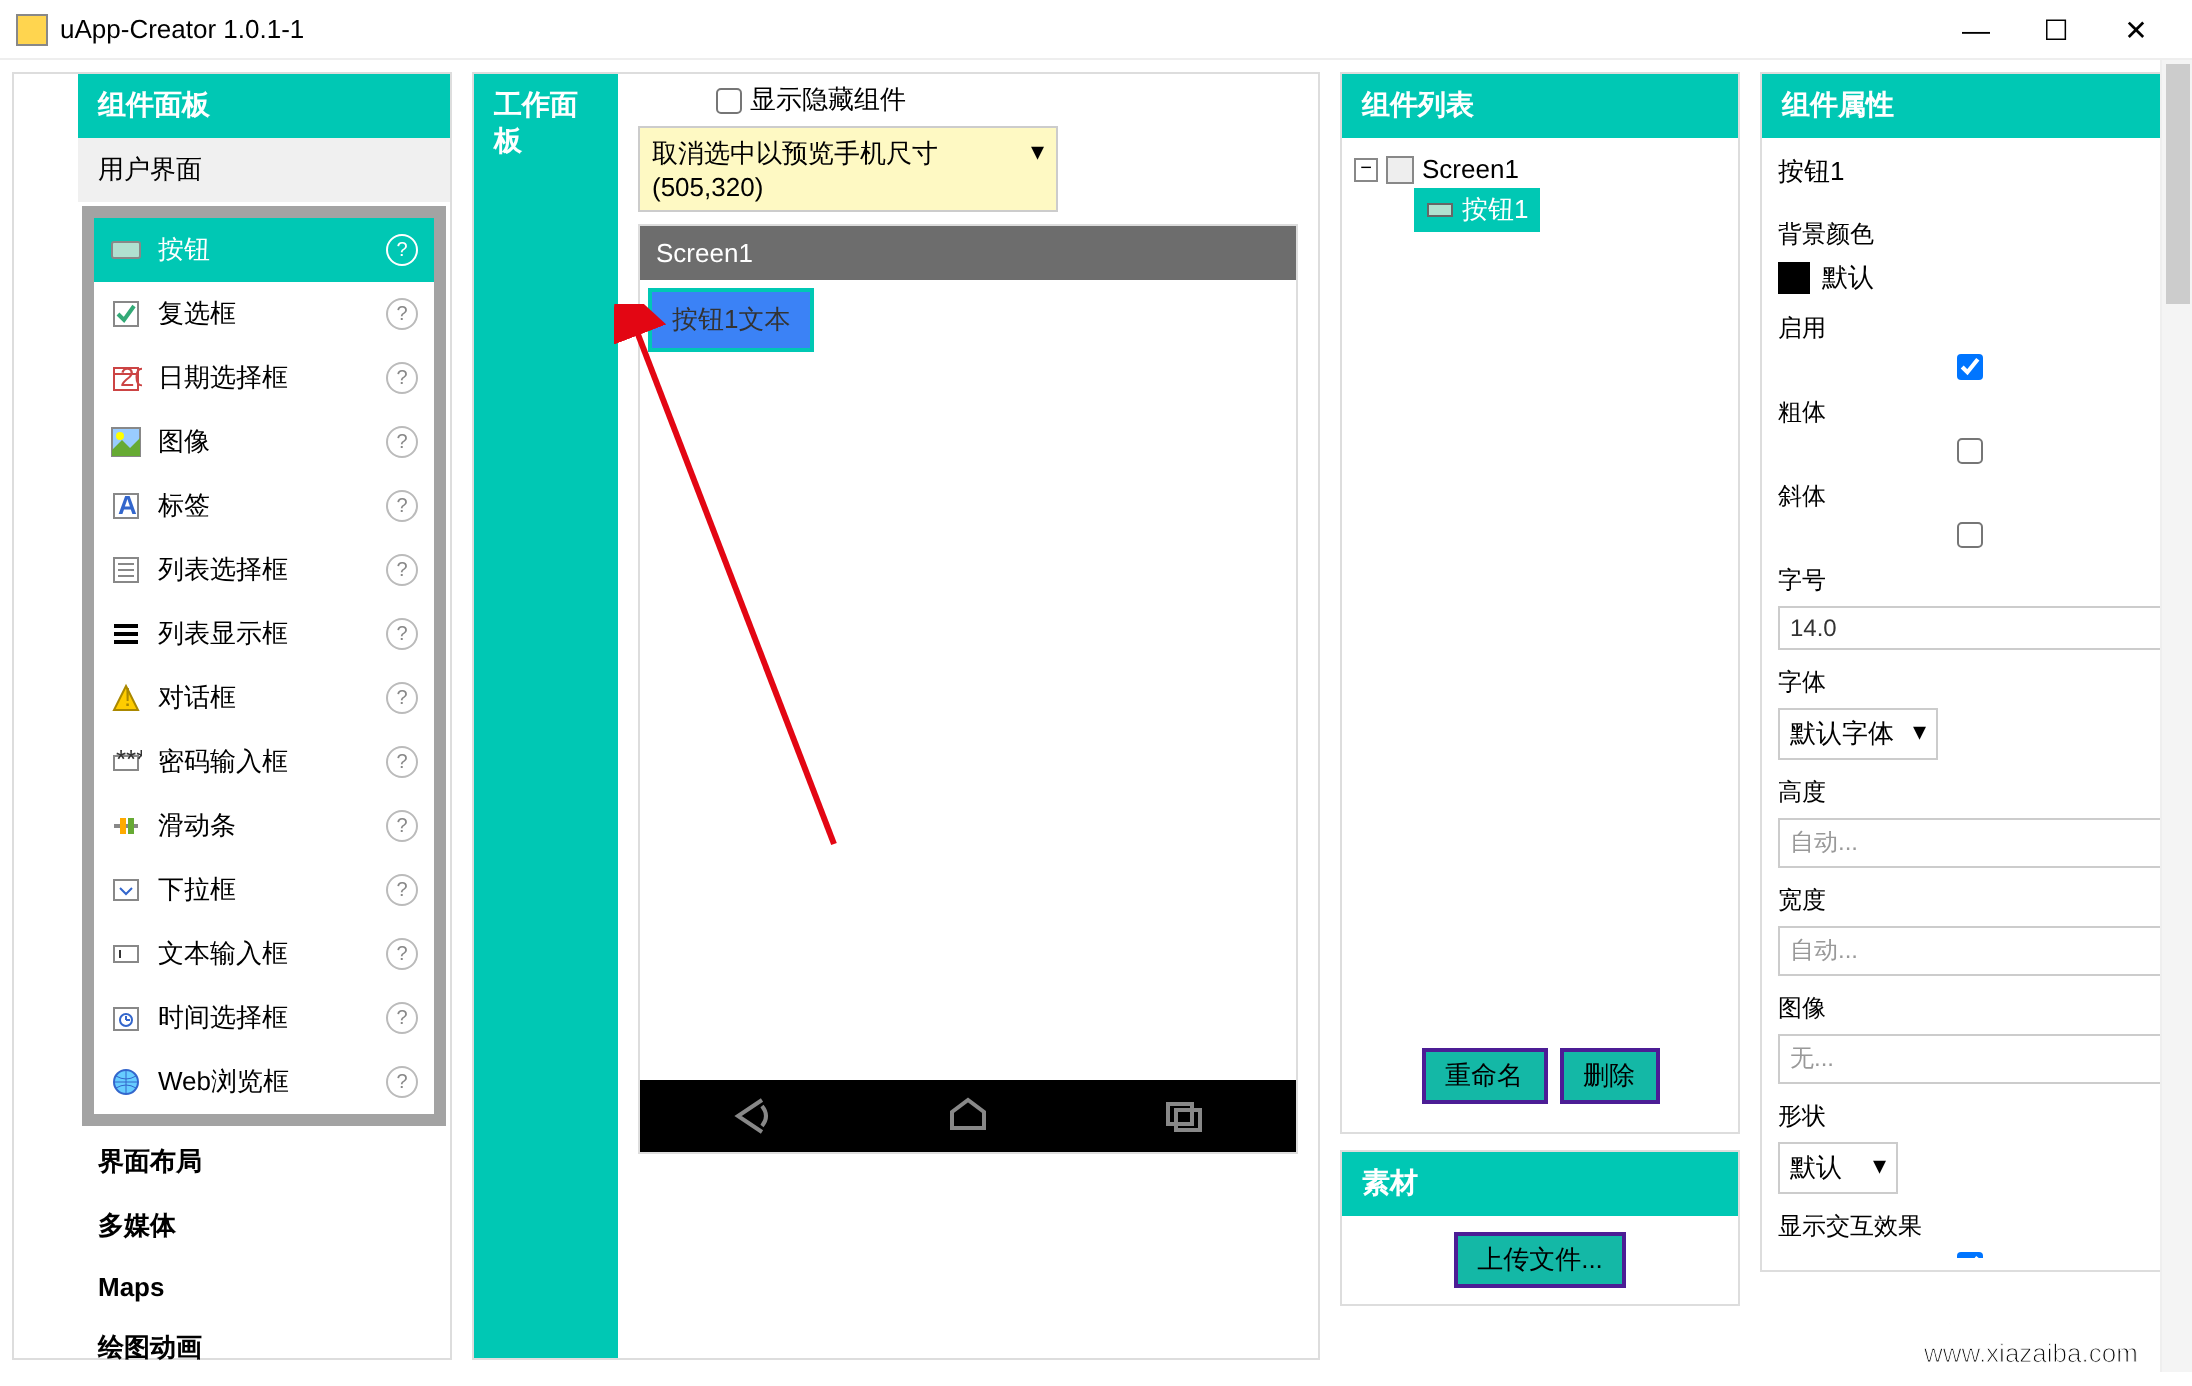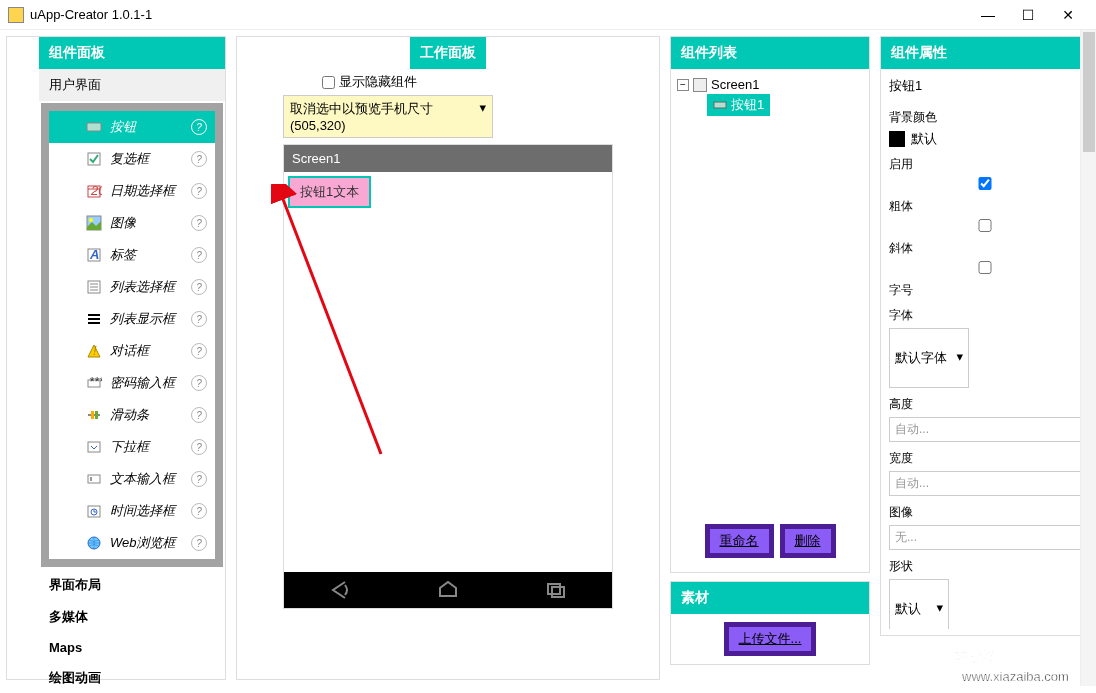--- a/index.html
+++ b/index.html
@@ -12,69 +12,69 @@
 
 .workspace { display: flex; padding: 6px; gap: 10px; height: 656px; }
 
 .column { display: flex; flex-direction: column; }
 .panel { border: 1px solid #ddd; background: #fff; }
 .panel-header { background: #00c8b4; color: #fff; font-weight: bold; padding: 7px 10px; font-size: 14px; }
 
 .left-col { width: 220px; }
 .palette { height: 100%; display: flex; flex-direction: column; padding-left: 32px; }
 .cat-title { background: #f0f0f0; padding: 7px 10px; font-size: 13px; }
-.component-list { border: 8px solid #a3a3a3; margin: 2px 2px; font-style: italic; }
+.component-list { border: 6px solid #a3a3a3; margin: 2px 2px; }
 .comp-item { display: flex; align-items: center; padding: 7px 8px; gap: 8px; }
 .comp-item.active { background: #00c8b4; color: #fff; }
-.comp-icon { width: 16px; height: 16px; display: inline-flex; align-items: center; justify-content: center; margin-left: 29px; }
+.comp-icon { width: 16px; height: 16px; display: inline-flex; align-items: center; justify-content: center; }
 .comp-label { flex: 1; }
 .help-icon { width: 16px; height: 16px; border: 1px solid #bbb; border-radius: 50%; font-size: 10px; display: flex; align-items: center; justify-content: center; color: #888; }
 .comp-item.active .help-icon { border-color: #fff; color: #fff; }
 .cat-item { padding: 7px 10px; font-weight: bold; font-size: 13px; }
 
 .center-col { flex: 1; }
-.work-panel { height: 100%; display: flex; flex-direction: column; align-items: center; }
+.work-panel { height: 100%; display: flex; flex-direction: row; }
 .work-body { padding: 4px 10px; position: relative; flex: 1; }
 .checkbox-row { display: flex; align-items: center; gap: 4px; margin-bottom: 4px; padding-left: 39px; }
 .size-select { border: 1px solid #ccc; padding: 4px 6px; width: 210px; background: #fef9c3; display: flex; justify-content: space-between; }
 
 .phone { width: 330px; margin: 6px auto 0 auto; background: #fff; border: 1px solid #ddd; }
 .phone-frame { background: #000; padding: 0; }
 .status-bar { background: #000; color: #33b5e5; display: flex; justify-content: flex-end; align-items: center; padding: 2px 6px; gap: 4px; font-size: 12px; height: 24px; }
 .status-bar svg { display: block; }
 .screen-title { background: #6d6d6d; color: #fff; padding: 6px 8px; font-size: 13px; }
 .screen-body { background: #fff; height: 400px; padding: 4px; }
-.placed-button { display: inline-block; border: 2px solid #00c8b4; background: #f9a8d4; padding: 5px 10px; color: #333; }
+.placed-button { display: inline-block; border: 2px solid #00c8b4; background: #3b82f6; padding: 5px 10px; color: #333; }
 .nav-bar { background: #000; display: flex; justify-content: space-around; align-items: center; padding: 8px 0; }
 
 .arrow-svg { position: absolute; left: -2px; top: 115px; pointer-events: none; }
 
 .tree-col { width: 200px; }
 .tree-panel { }
 .tree-body { padding: 6px; }
 .tree-row { display: flex; align-items: center; gap: 4px; padding: 2px 0; }
 .tree-toggle { width: 12px; text-align: center; cursor: pointer; border: 1px solid #888; height: 12px; line-height: 10px; font-size: 10px; }
 .tree-icon-screen { width: 14px; height: 14px; border: 1px solid #888; background: #eee; }
 .tree-child { margin-left: 30px; }
 .tree-selected { background: #00c8b4; color: #fff; padding: 2px 6px; display: inline-flex; align-items: center; gap: 4px; }
 .tree-btn-row { display: flex; gap: 6px; justify-content: center; padding: 8px 0; margin-top: 400px; }
-.small-btn { border: 5px solid #4c1d95; background: #8b5cf6; padding: 3px 10px; cursor: pointer; text-decoration: underline; }
+.small-btn { border: 2px solid #4c1d95; background: #14b8a6; padding: 3px 10px; cursor: pointer; }
 
 .assets-panel { margin-top: 8px; }
 .assets-body { padding: 8px; display: flex; justify-content: center; }
 
 .props-col { width: 210px; }
 .props-panel { height: 600px; overflow: hidden; }
 .props-body { padding: 6px 8px; display: flex; flex-direction: column; gap: 4px; height: 560px; overflow-y: auto; }
 .prop-label { font-size: 12px; margin-top: 4px; }
 .prop-value-text { border: 1px solid #ccc; padding: 3px 5px; font-size: 12px; color: #999; background: #fff; }
 .prop-value-text.solid { color: #333; }
 .color-row { display: flex; align-items: center; gap: 6px; }
 .color-swatch { width: 16px; height: 16px; background: #000; }
-.prop-select { border: 1px solid #ccc; padding: 20px 5px; display: inline-flex; justify-content: space-between; width: 80px; }
+.prop-select { border: 1px solid #ccc; padding: 3px 5px; display: inline-flex; justify-content: space-between; width: 80px; }
 .prop-obj-name { font-weight: normal; padding: 2px 0 6px 0; font-size: 13px; }
 
 .vscroll { position: absolute; right: 0; top: 30px; width: 16px; height: 656px; background: #f4f4f4; border-left: 1px solid #eee; }
 .vscroll-thumb { background: #ccc; width: 12px; margin: 2px; height: 120px; }
 
 .watermark { position: absolute; right: 4px; bottom: 4px; pointer-events: none; opacity: 0.95; }
 </style>
 </head>
 <body>
 
@@ -342,20 +342,21 @@
         <div class="prop-label">启用</div>
         <input type="checkbox" checked="" style="">
 
         <div class="prop-label">粗体</div>
         <input type="checkbox" style="">
 
         <div class="prop-label">斜体</div>
         <input type="checkbox" style="">
 
         <div class="prop-label">字号</div>
+        <div class="prop-value-text solid">14.0</div>
 
         <div class="prop-label">字体</div>
         <div class="prop-select">
           <span>默认字体</span>
           <span>▾</span>
         </div>
 
         <div class="prop-label">高度</div>
         <div class="prop-value-text">自动...</div>
 

